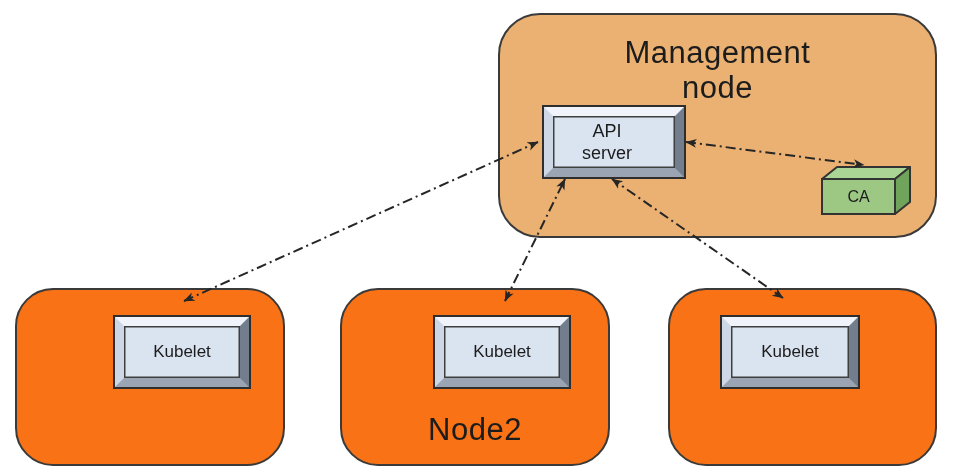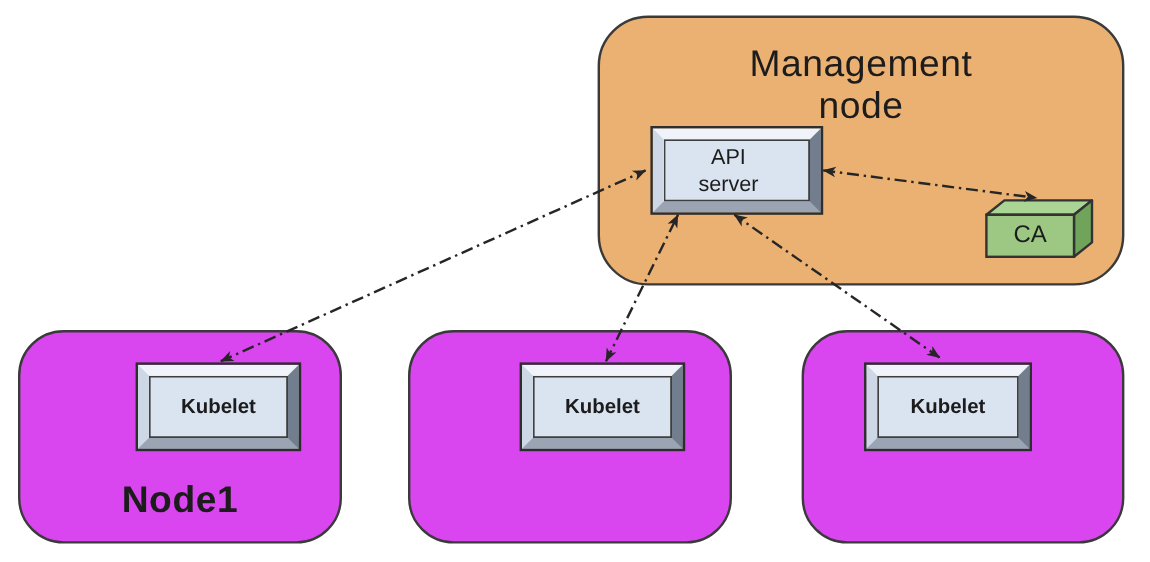--- a/index.html
+++ b/index.html
@@ -9,21 +9,21 @@
   }
   .round-node{
     position:absolute;box-sizing:border-box;
     border:2.5px solid #3a3a3a;
   }
   .mgmt{
     left:498px;top:13px;width:439px;height:225px;
     background:#ebb172;border-radius:42px;
   }
   .worker{
-    background:#d946ef;border-radius:38px;top:275px;width:270px;height:178px;font-weight:bold;
+    background:#f97316;border-radius:38px;top:288px;width:270px;height:178px;
   }
   #node1{left:15px;}
   #node2{left:340px;}
   #node3{left:668px;width:269px;}
   .mgmt-label{
     position:absolute;top:20px;left:0;right:0;margin:0 auto;width:210px;
     text-align:center;font-size:31px;line-height:35px;letter-spacing:0.5px;
   }
   .node-label{
     position:absolute;top:122px;left:0;right:0;text-align:center;
@@ -50,21 +50,21 @@
   #kubelet1{left:98px;}
   #kubelet2{left:93px;}
   #kubelet3{left:52px;width:136px;}
   .kubelet-text{
     position:absolute;inset:0;display:flex;align-items:center;justify-content:center;
     font-size:17px;
   }
   .ca-wrap{position:absolute;left:314px;top:147px;width:100px;height:56px;}
   .ca-label{
     position:absolute;left:8px;top:17px;width:73px;height:35px;
-    display:flex;align-items:center;justify-content:center;font-size:20px;
+    display:flex;align-items:center;justify-content:center;font-size:16px;
   }
   #arrow-layer{position:absolute;left:0;top:0;pointer-events:none;}
 </style>
 </head>
 <body>
 
 <div id="canvas">
 
   <div class="round-node mgmt">
     <div class="mgmt-label">Management node</div>
@@ -80,27 +80,27 @@
         <rect x="8" y="17" width="73" height="35" fill="#9cc884" stroke="#333333" stroke-width="2"></rect>
       </svg>
       <div class="ca-label">CA</div>
     </div>
   </div>
 
   <div id="node1" class="round-node worker">
     <div id="kubelet1" class="key-box kubelet">
       <div class="kubelet-text">Kubelet</div>
     </div>
-    <div class="node-label">Node1</div>
   </div>
 
   <div id="node2" class="round-node worker">
     <div id="kubelet2" class="key-box kubelet">
       <div class="kubelet-text">Kubelet</div>
     </div>
+    <div class="node-label">Node2</div>
   </div>
 
   <div id="node3" class="round-node worker">
     <div id="kubelet3" class="key-box kubelet">
       <div class="kubelet-text">Kubelet</div>
     </div>
   </div>
 
   <svg id="arrow-layer" width="958" height="468" viewBox="0 0 958 468">
     <defs>

